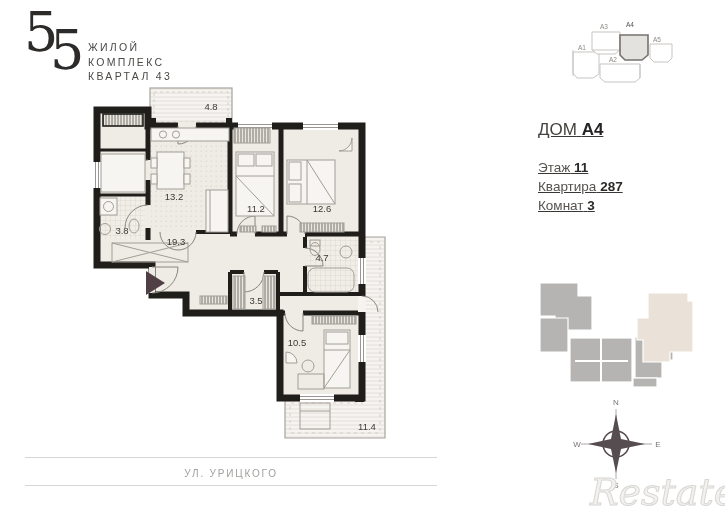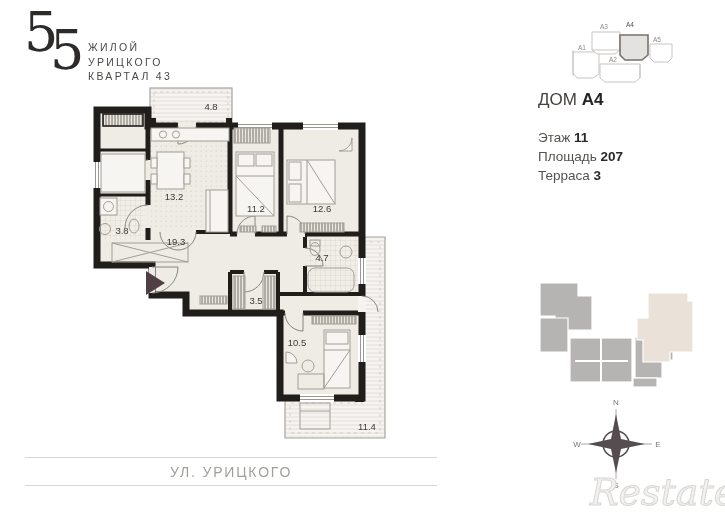--- a/index.html
+++ b/index.html
@@ -11,47 +11,47 @@
   
   .logo{position:absolute;left:14px;top:4px;width:230px;height:90px;}
   .logo .five{position:absolute;font-family:"DejaVu Serif",serif;font-weight:400;
               font-size:54px;color:#2d2b29;line-height:1;}
   .logo .f1{left:10px;top:2px;}
   .logo .f2{left:36px;top:20px;}
   .logo .lines{position:absolute;left:74px;top:36px;font-size:10.5px;letter-spacing:2.3px;
                color:#4b4946;line-height:14.5px;white-space:nowrap;}
 
   
-  .info{position:absolute;left:538px;top:90px;color:#3a3836;}
+  .info{position:absolute;left:538px;top:120px;color:#3a3836;text-decoration:underline;}
   .info .title{font-size:17px;color:#45423f;margin-bottom:18px;}
   .info .title b{color:#262422;}
   .info .row{font-size:13.5px;line-height:19px;color:#56534f;}
   .info .row b{color:#2b2927;}
 
   
   .street{position:absolute;left:25px;top:457px;width:412px;border-top:1px solid #d8d6d3;
           border-bottom:1px solid #d8d6d3;text-align:center;padding:5px 0 4px 0;}
-  .street span{font-size:14px;letter-spacing:1.8px;color:#a3a09c;}
+  .street span{font-size:10px;letter-spacing:1.8px;color:#a3a09c;}
 
   
   .watermark{position:absolute;left:590px;top:470px;font-family:"DejaVu Serif",serif;
              font-style:italic;font-size:38px;color:#f2f1ef;
              -webkit-text-stroke:1px #d9d7d4;}
 </style>
 </head>
 <body>
 
 <div class="canvas">
 
   <div class="logo">
     <span class="five f1">5</span>
     <span class="five f2">5</span>
     <div class="lines">
       <div>ЖИЛОЙ</div>
-      <div>УРИЦКОГО</div>
+      <div>КОМПЛЕКС</div>
       <div>КВАРТАЛ 43</div>
     </div>
   </div>
 
   <svg width="725" height="518" viewBox="0 0 725 518">
     <defs>
       <pattern id="dots" width="5" height="5" patternUnits="userSpaceOnUse">
         <rect width="5" height="5" fill="#efebe5"></rect>
         <circle cx="1.2" cy="1.2" r="0.7" fill="#d7d2c9"></circle>
       </pattern>
@@ -279,25 +279,25 @@
   <div class="info">
     <div class="title">
       <span>ДОМ</span>
       <b>A4</b>
     </div>
     <div class="row">
       <span>Этаж</span>
       <b>11</b>
     </div>
     <div class="row">
-      <span>Площадь</span>
-      <b>207</b>
+      <span>Квартира</span>
+      <b>287</b>
     </div>
     <div class="row">
-      <span>Терраса</span>
+      <span>Комнат</span>
       <b>3</b>
     </div>
   </div>
 
   <div class="street">
     <span>УЛ. УРИЦКОГО</span>
   </div>
 
   <div class="watermark">Restate</div>
 

